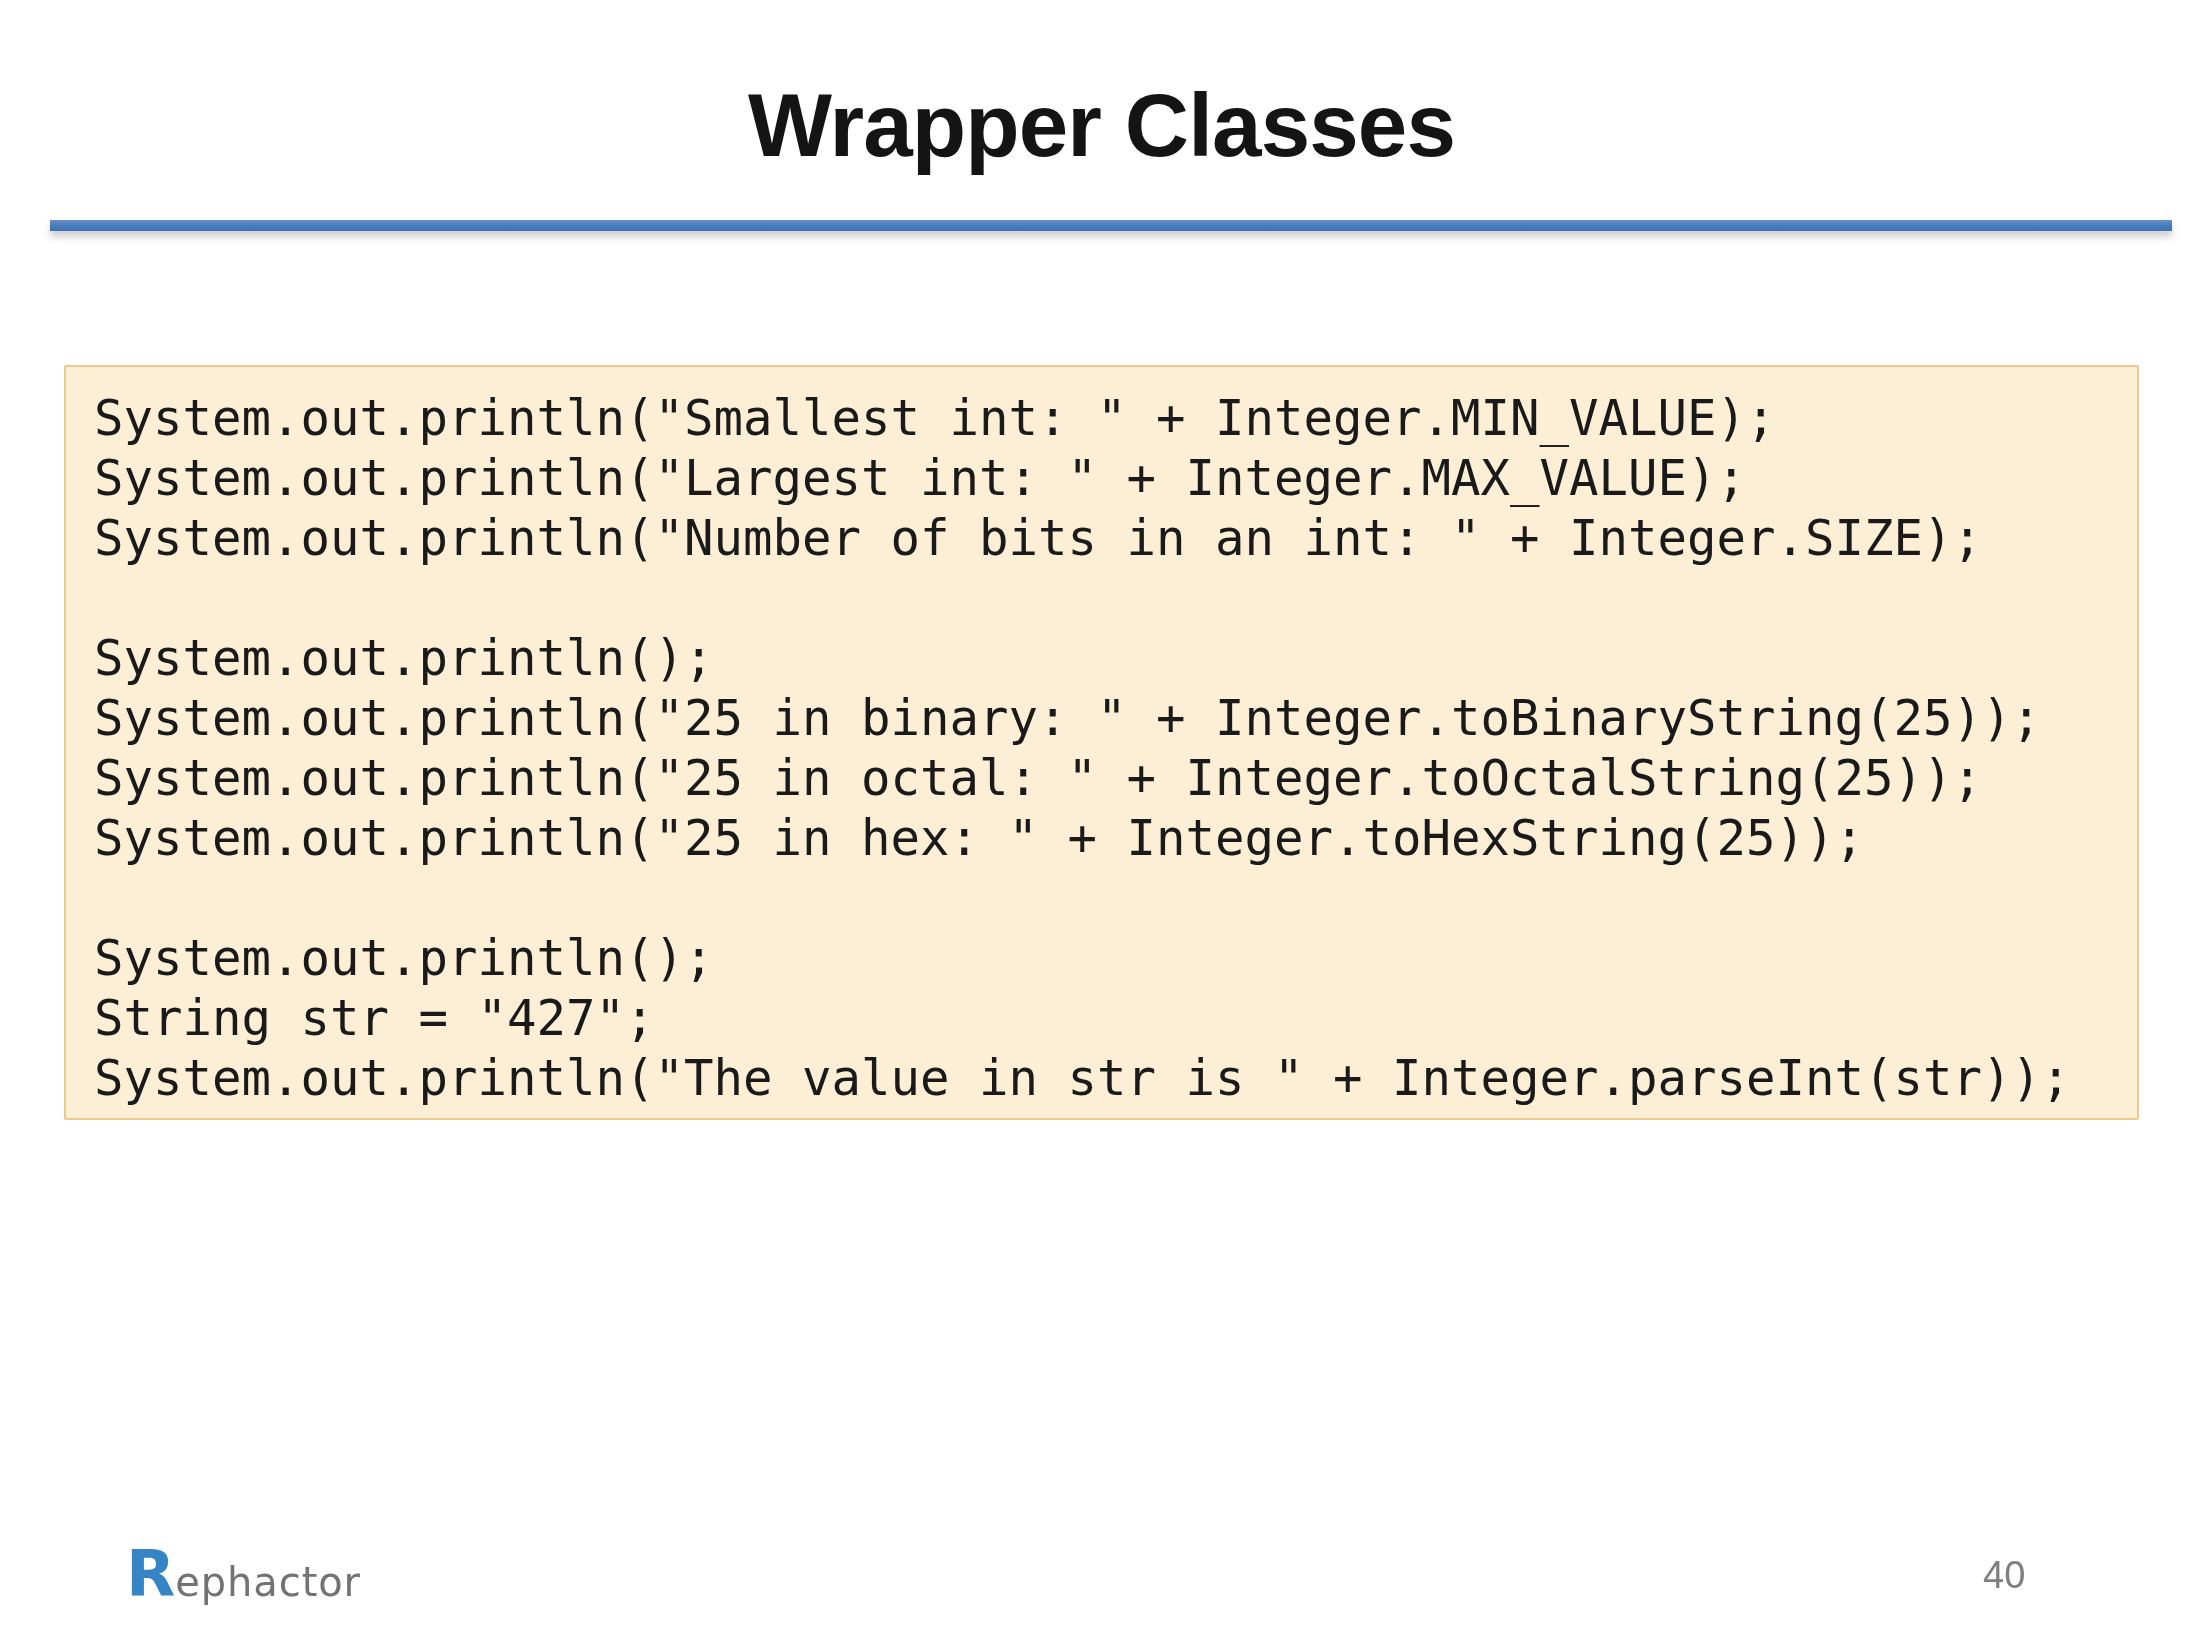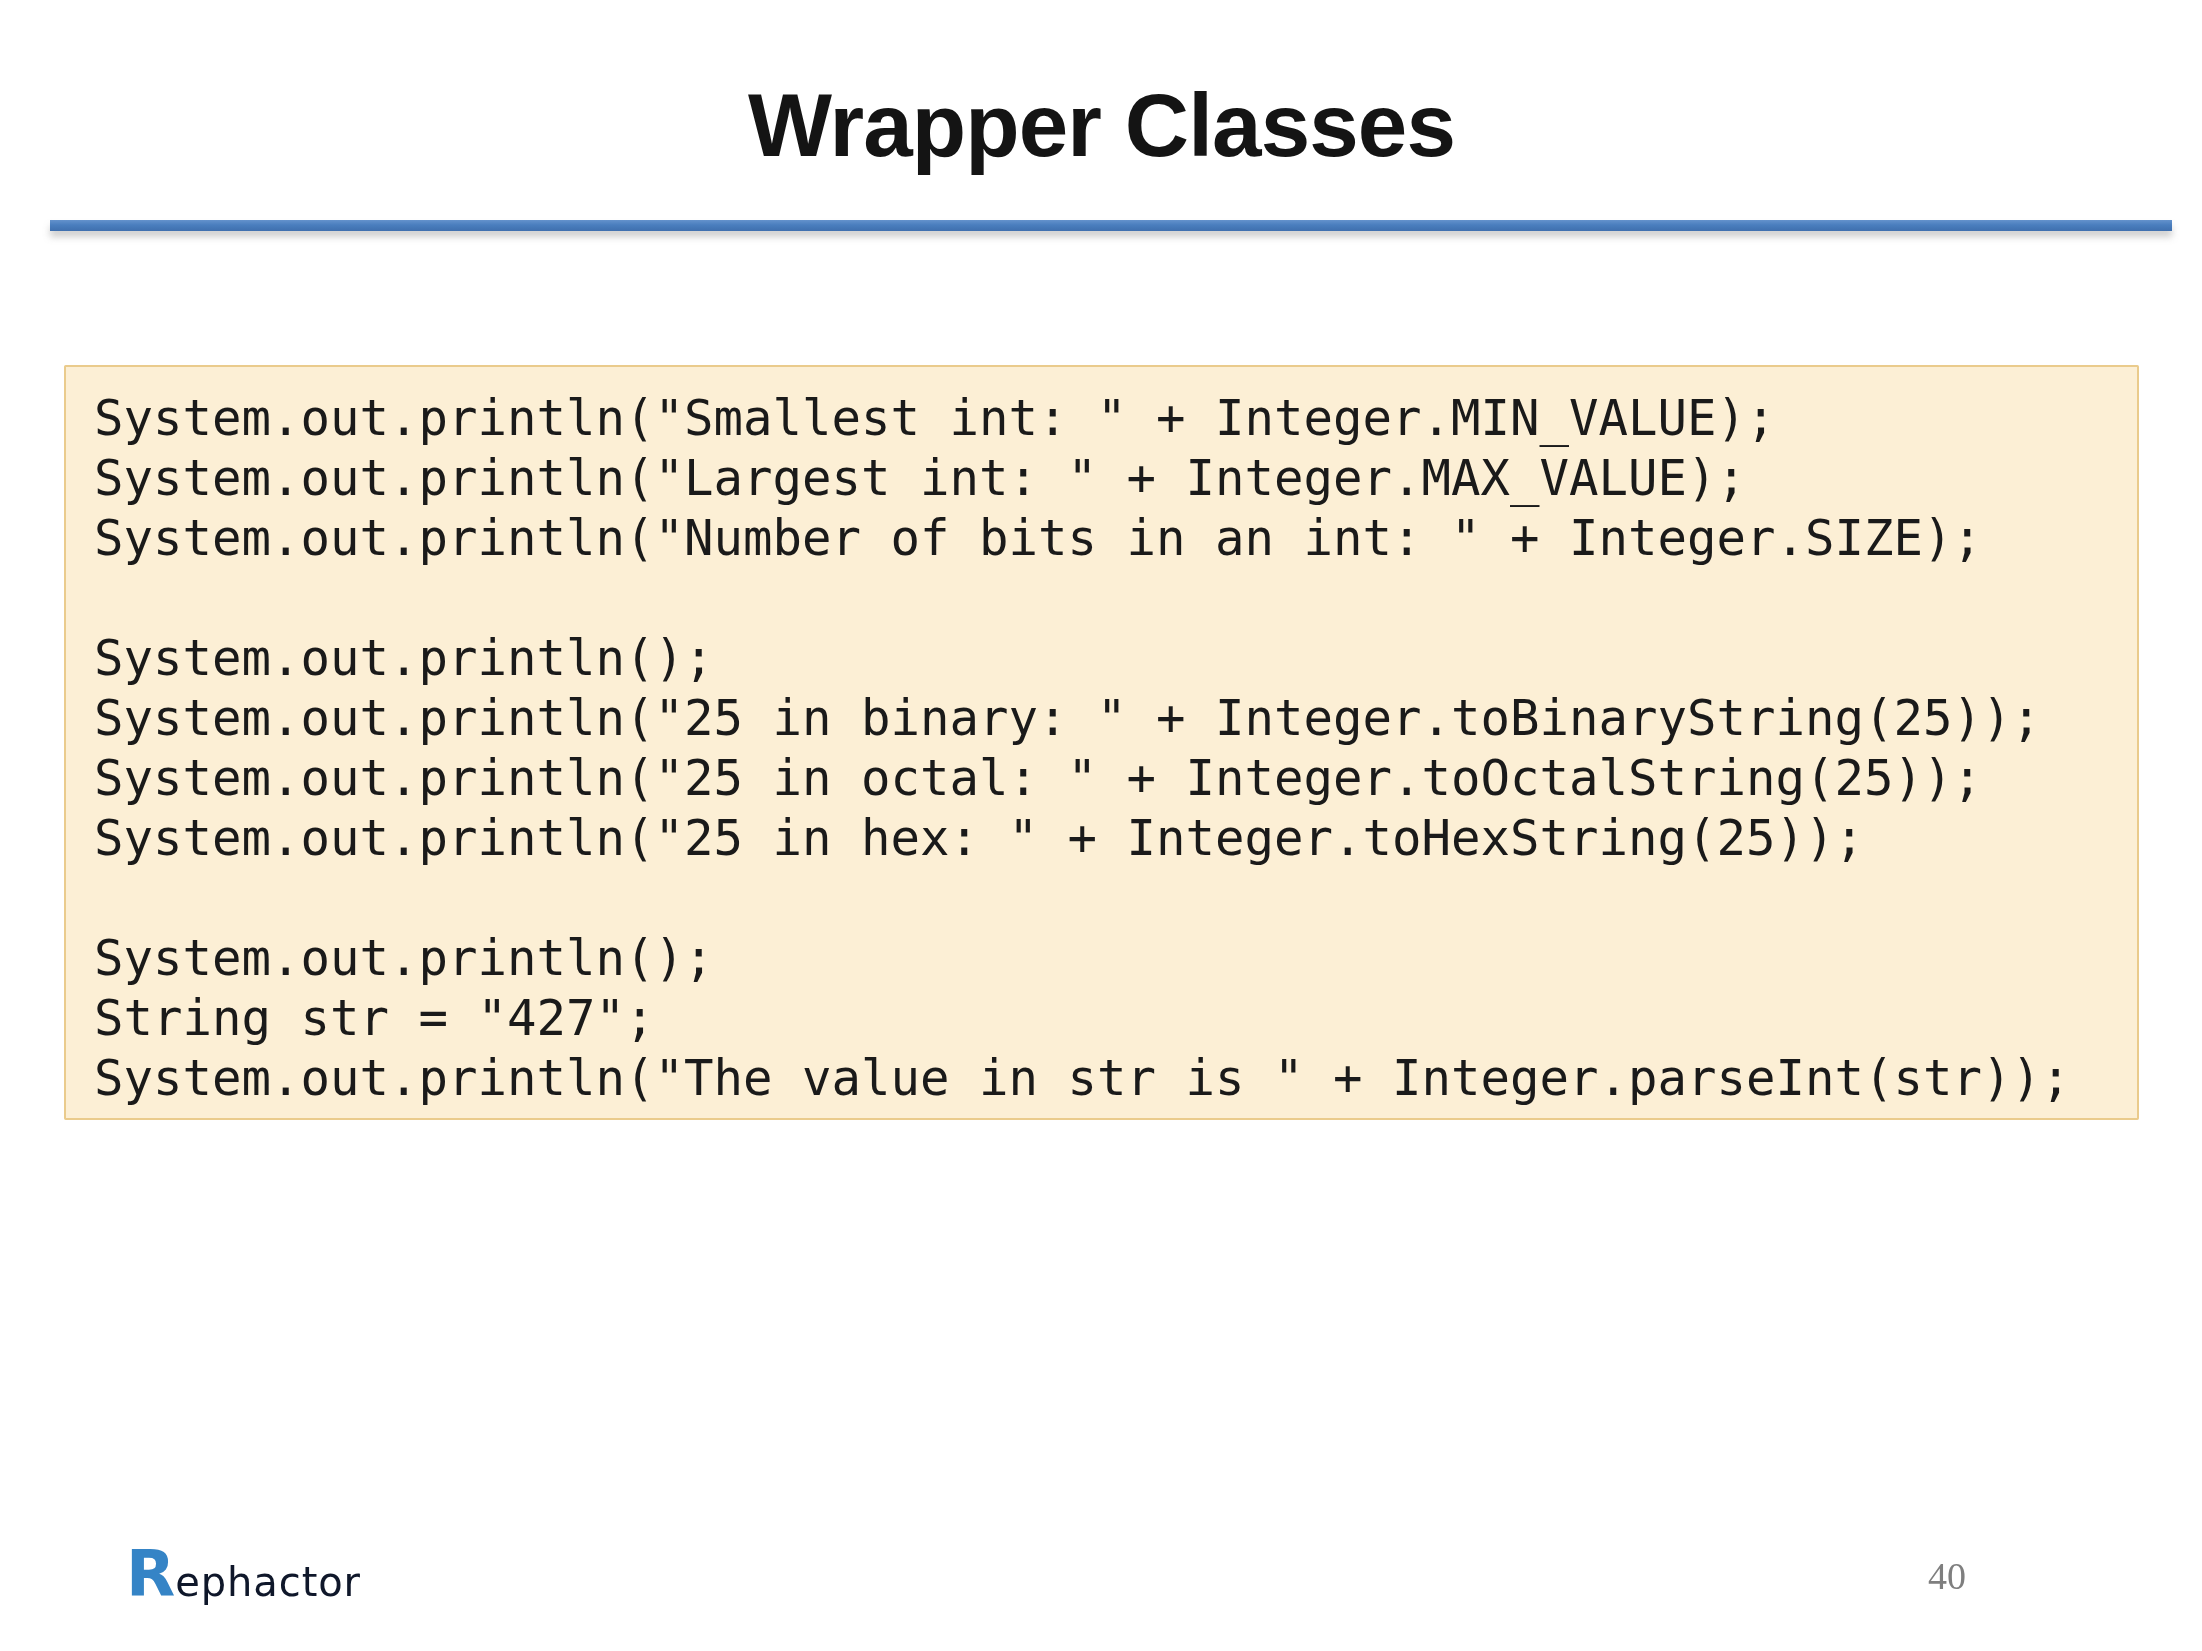--- a/index.html
+++ b/index.html
@@ -69,28 +69,28 @@
     font-family: "DejaVu Sans", sans-serif;
     font-size: 64px;
     line-height: 64px;
     font-weight: 700;
     color: #3584c6;
   }
   .logo-rest {
     font-family: "DejaVu Sans", sans-serif;
     font-size: 40px;
     font-weight: 500;
-    color: #0f172a;
+    color: #737373;
     letter-spacing: 0.9px;
   }
   .page-number {
     position: absolute;
     top: 1554px;
-    left: 1928px;
-    font-family: Liberation Serif, serif;
+    left: 1983px;
+    font-family: Liberation Sans, sans-serif;
     font-size: 38px;
     color: #7f7f7f;
   }
 </style>
 </head>
 <body>
 
 <div class="slide">
 
   <div class="page-title">Wrapper Classes</div>

